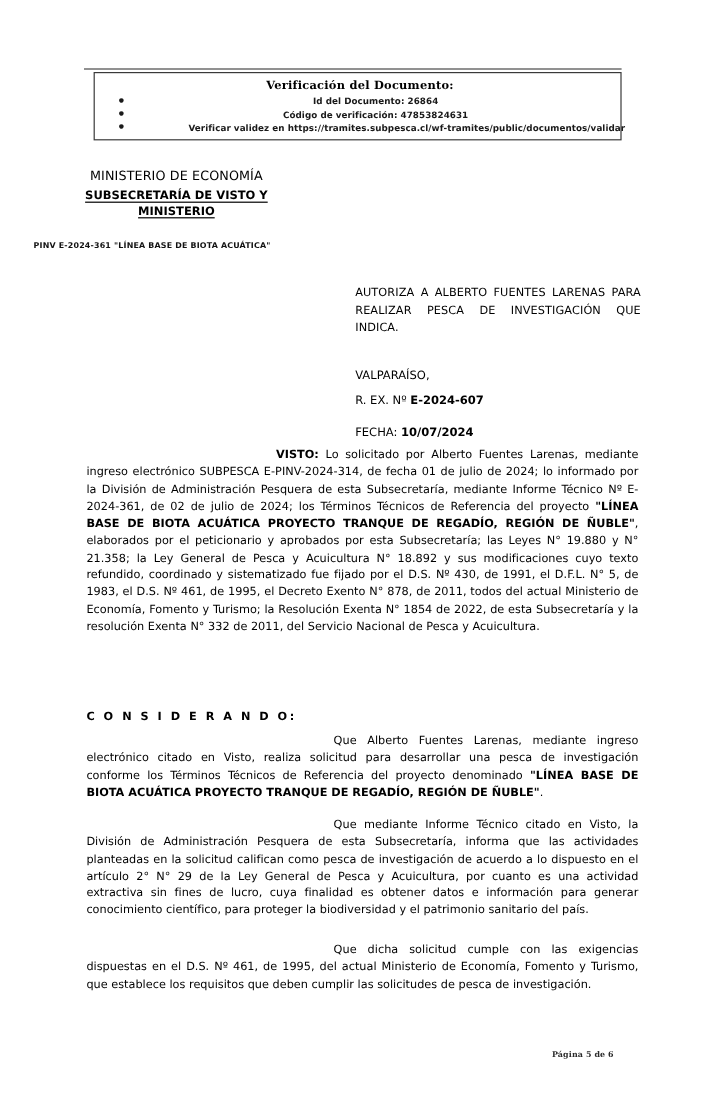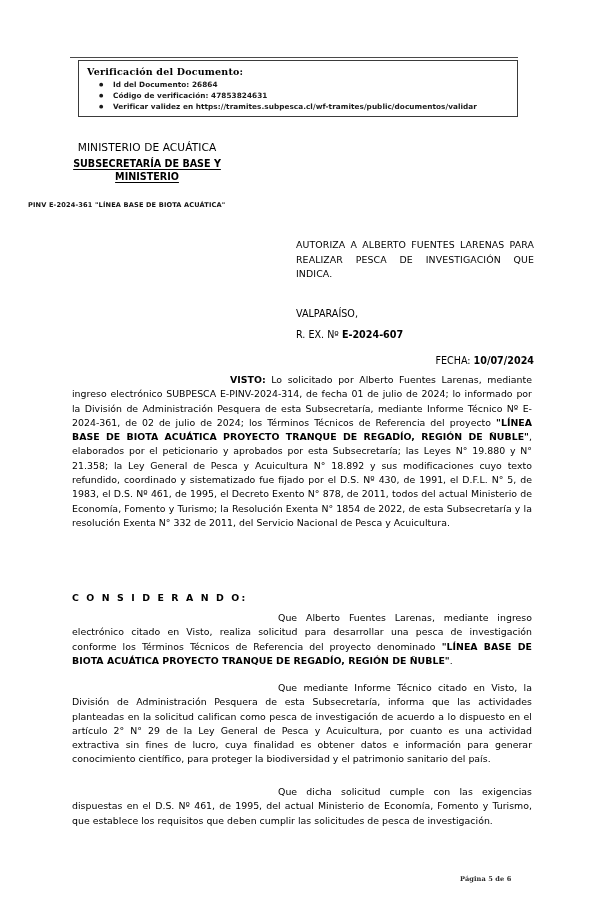--- a/index.html
+++ b/index.html
@@ -27,20 +27,21 @@
   }
   .verif-box {
     position: absolute;
     left: 78px;
     top: 60px;
     width: 440px;
     box-sizing: border-box;
     border: 1px solid #3a3a3a;
     padding: 5px 4px 4px 8px;
     background: #ffffff;
+    text-align: center;
   }
   .verif-title {
     font-family: "DejaVu Serif", serif;
     font-size: 9.5px;
     font-weight: bold;
     line-height: 12px;
     letter-spacing: 0.2px;
     white-space: nowrap;
   }
   .verif-list {
@@ -127,21 +128,21 @@
   .meta-block {
     position: absolute;
     left: 296px;
     top: 303px;
     width: 238px;
     font-family: "DejaVu Sans", sans-serif;
     font-size: 9.6px;
     line-height: 21px;
   }
   .meta-block .strong { font-weight: bold; }
-  .meta-row.gap { margin-top: 5px; text-align: right; }
+  .meta-row.gap { margin-top: 5px; }
 
   
   .body-text {
     position: absolute;
     left: 72px;
     width: 460px;
     font-family: "DejaVu Sans", sans-serif;
     font-size: 9.4px;
     line-height: 14.3px;
     text-align: justify;
@@ -187,23 +188,23 @@
 <div class="verif-box">
   <div class="verif-title">Verificación del Documento:</div>
   <ul class="verif-list">
     <li>Id del Documento: 26864</li>
     <li>Código de verificación: 47853824631</li>
     <li class="overflow">Verificar validez en https://tramites.subpesca.cl/wf-tramites/public/documentos/validar</li>
   </ul>
 </div>
 
 <div class="letterhead">
-  <div class="lh-line1">MINISTERIO DE ACUÁTICA</div>
+  <div class="lh-line1">MINISTERIO DE ECONOMÍA</div>
   <div class="lh-sub">
-    <span class="l1">SUBSECRETARÍA DE BASE Y</span>
+    <span class="l1">SUBSECRETARÍA DE VISTO Y</span>
     <span class="l2">MINISTERIO</span>
   </div>
 </div>
 
 <div class="pinv-line">PINV E-2024-361 "LÍNEA BASE DE BIOTA ACUÁTICA"</div>
 
 <div class="subject-block">AUTORIZA A ALBERTO FUENTES LARENAS PARA REALIZAR PESCA DE INVESTIGACIÓN QUE INDICA.</div>
 
 <div class="meta-block">
   <div class="meta-row">VALPARAÍSO,</div>

